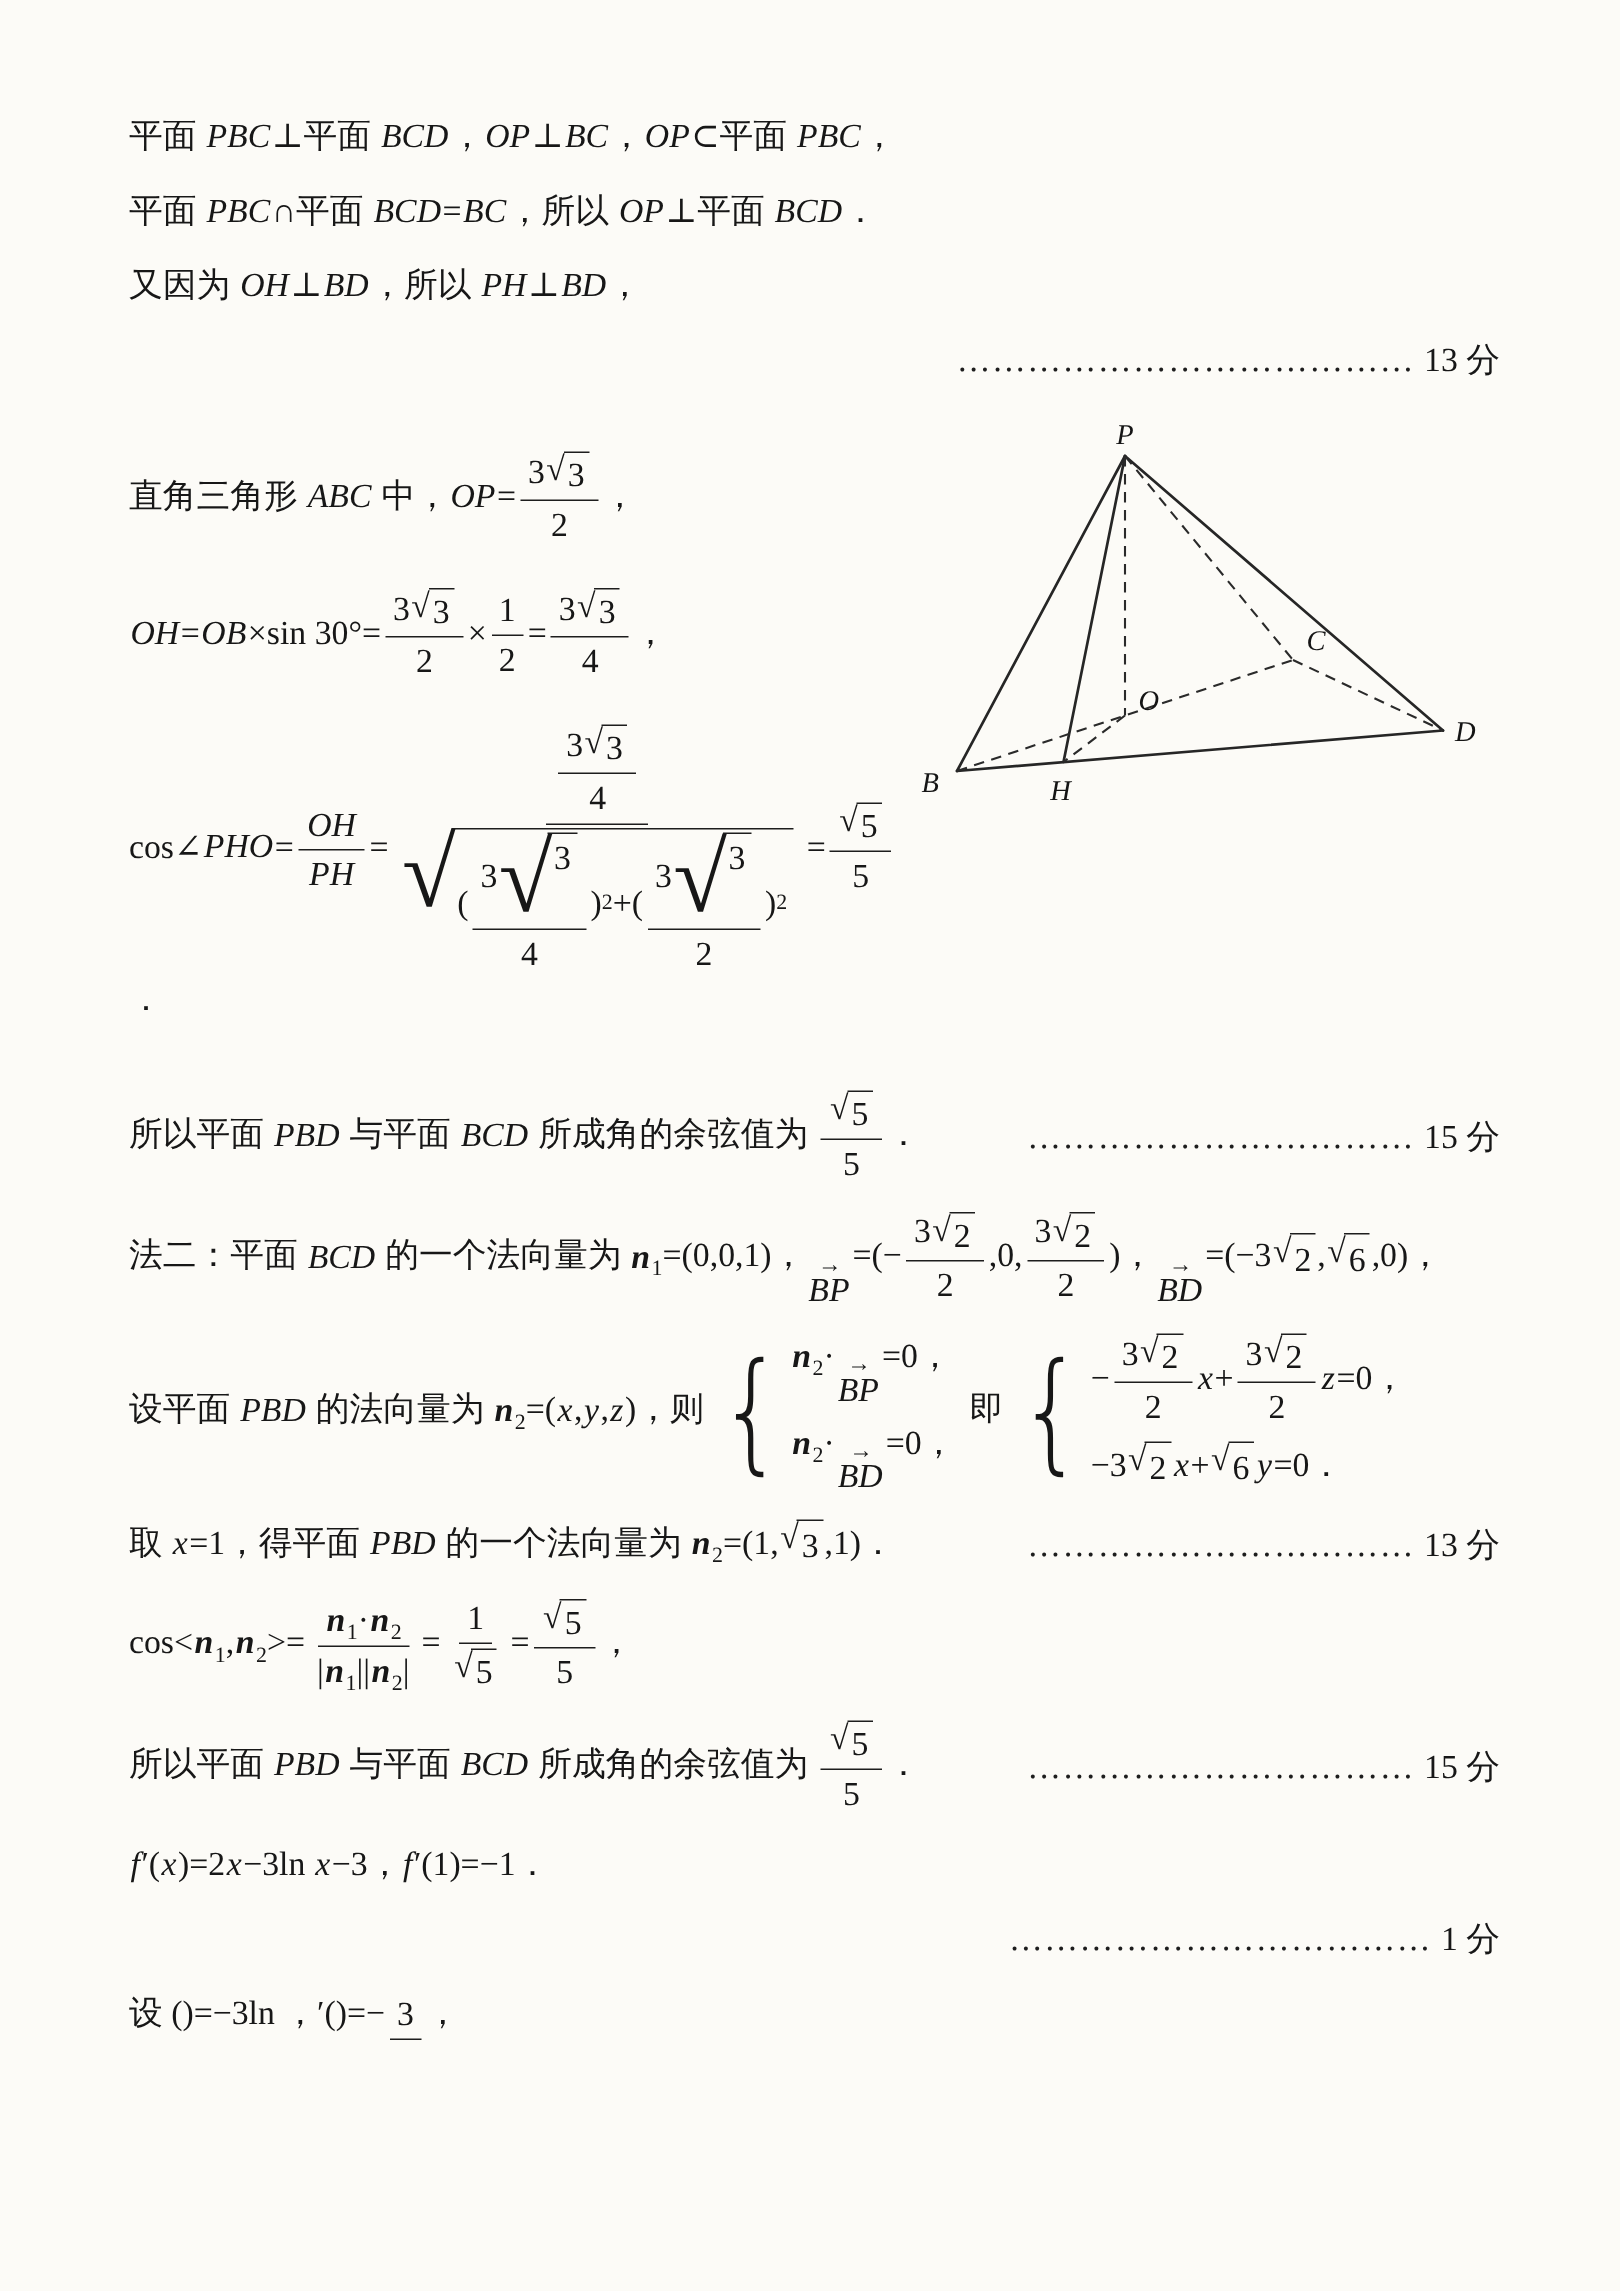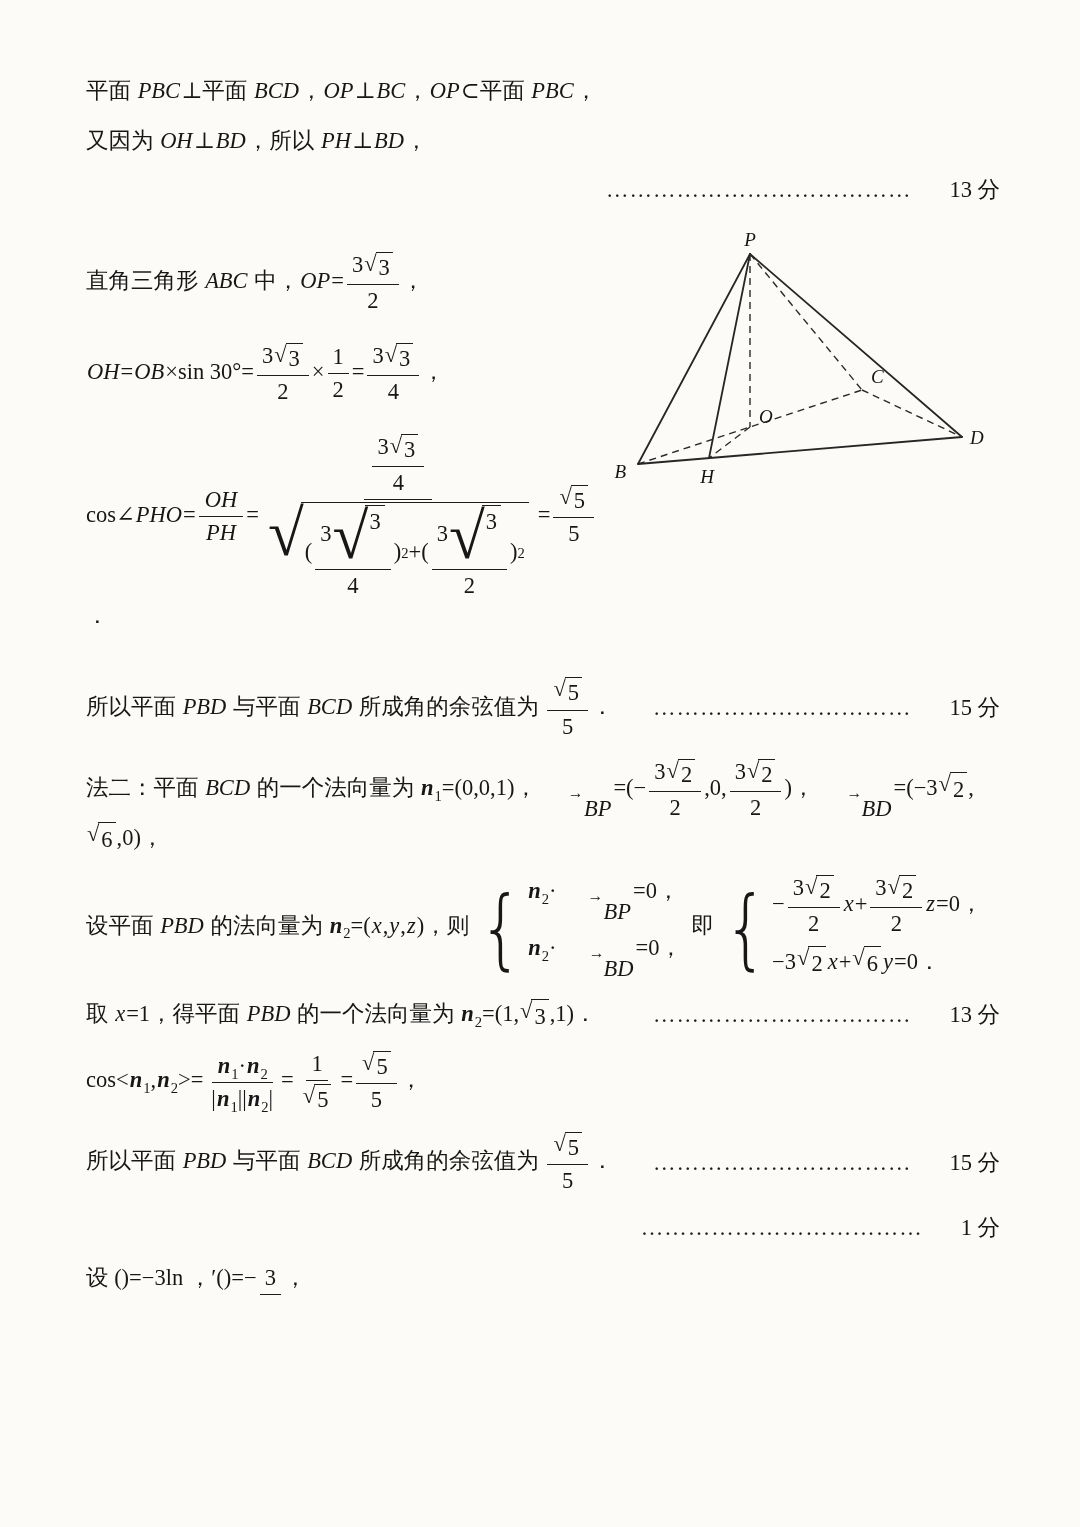--- a/index.html
+++ b/index.html
@@ -28,61 +28,64 @@
   .line-main { flex: 0 1 auto; min-width: 0; }
   .dots {
     margin-left: auto;
     flex: 0 1 auto;
     overflow: hidden;
     white-space: nowrap;
     padding: 0 6px 0 14px;
     letter-spacing: 1px;
     color: #1d1d1d;
   }
-  .score { flex: 0 0 auto; white-space: nowrap; margin-left: 32px; }
+  .score { flex: 0 0 auto; white-space: nowrap; }
 
   
   .mi  { font-style: italic; padding: 0 1px; }
   .mbi { font-style: italic; font-weight: bold; padding: 0 1px; }
   sup.msup { font-size: .65em; line-height: 0; }
   sub.msub { font-size: .65em; line-height: 0; }
   .frac {
     display: inline-flex; flex-direction: column; align-items: center;
     vertical-align: middle; margin: 0 3px; line-height: 1.25;
   }
   .frac .num { display: block; text-align: center; padding: 0 5px 2px; border-bottom: 1.7px solid #1d1d1d; white-space: nowrap; }
   .frac .den { display: block; text-align: center; padding: 2px 5px 0; white-space: nowrap; }
   .sqrt { display: inline-flex; align-items: flex-start; vertical-align: middle; margin: 0 1px; }
   .sqrt .rad { line-height: 1.05; margin-right: -1px; }
   .sqrt .radicand { border-top: 1.7px solid #1d1d1d; padding: 1px 3px 0; white-space: nowrap; }
   .sqrt.tall { align-items: stretch; }
   .sqrt.tall .rad { font-size: 2.9em; line-height: .95; margin-right: -3px; font-weight: 200; }
   .sqrt.tall .radicand { display: inline-flex; align-items: center; padding: 2px 4px 0; }
   .vec { display: inline-flex; flex-direction: column; align-items: center; vertical-align: -3px; line-height: 1; margin: 0 2px; }
   .vec .arr { font-size: .7em; line-height: .65; letter-spacing: -1px; }
-  .vec .base { font-style: italic; margin-left: 45px; }
+  .vec .base { font-style: italic; }
   .cases { display: inline-flex; align-items: center; vertical-align: middle; margin: 0 4px; }
   .cases .brace { font-size: 3.1em; font-weight: 300; line-height: 1; margin-right: 4px; transform: scaleY(1.25); font-family: "DejaVu Sans", sans-serif; }
   .case-rows { display: inline-flex; flex-direction: column; gap: 8px; }
   .case-row { white-space: nowrap; display: block; }
 
   
   .mid-row { display: flex; align-items: flex-start; }
   .col-left { flex: 1 1 auto; min-width: 0; }
   .diagram { flex: 0 0 400px; margin: 0; padding: 8px 0 0; }
   .vlabels text { font-family: "Liberation Serif", serif; font-style: italic; font-size: 19px; fill: #151515; }
 </style>
 </head>
 <body>
 
 <div class="page">
 
   <section id="lines-top">
       <div class="line">
         <span class="line-main">平面 <span class="mi">PBC</span>⊥平面 <span class="mi">BCD</span>，<span class="mi">OP</span>⊥<span class="mi">BC</span>，<span class="mi">OP</span>⊂平面 <span class="mi">PBC</span>，</span>
+      </div>
+      <div class="line">
+        <span class="line-main">平面 <span class="mi">PBC</span>∩平面 <span class="mi">BCD</span>=<span class="mi">BC</span>，所以 <span class="mi">OP</span>⊥平面 <span class="mi">BCD</span>．</span>
       </div>
       <div class="line">
         <span class="line-main">又因为 <span class="mi">OH</span>⊥<span class="mi">BD</span>，所以 <span class="mi">PH</span>⊥<span class="mi">BD</span>，</span>
       </div>
       <div class="line">
         <span class="dots">…………………………………</span>
         <span class="score">13 分</span>
       </div>
     </section>
 
@@ -288,20 +291,23 @@
             <span class="num"><span class="sqrt">
                 <span class="rad">√</span>
                 <span class="radicand">5</span>
               </span></span>
             <span class="den">5</span>
           </span>．</span>
         <span class="dots">……………………………</span>
         <span class="score">15 分</span>
       </div>
       <div class="line">
+        <span class="line-main"><span class="mi">f</span>′(<span class="mi">x</span>)=2<span class="mi">x</span>−3ln <span class="mi">x</span>−3，<span class="mi">f</span>′(1)=−1．</span>
+      </div>
+      <div class="line">
         <span class="line-main"></span>
         <span class="dots">………………………………</span>
         <span class="score">1 分</span>
       </div>
       <div class="line">
         <span class="line-main">设 ()=−3ln ，′()=−<span class="frac">
             <span class="num">3</span>
           </span>，</span>
       </div>
     </section>

